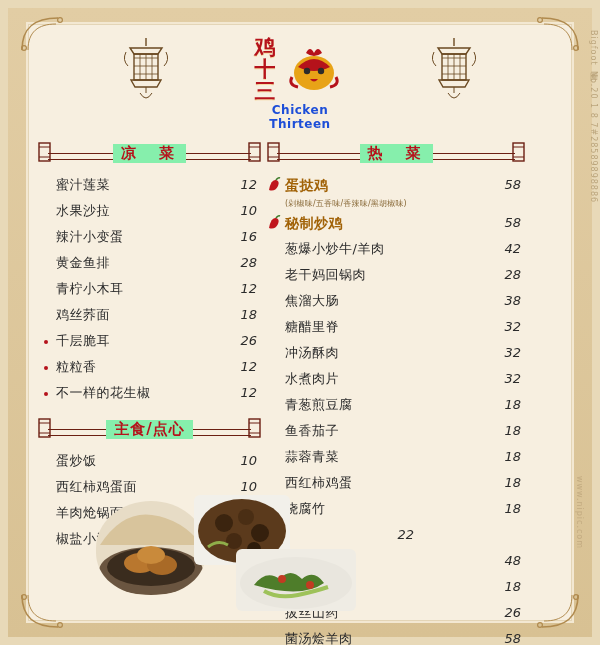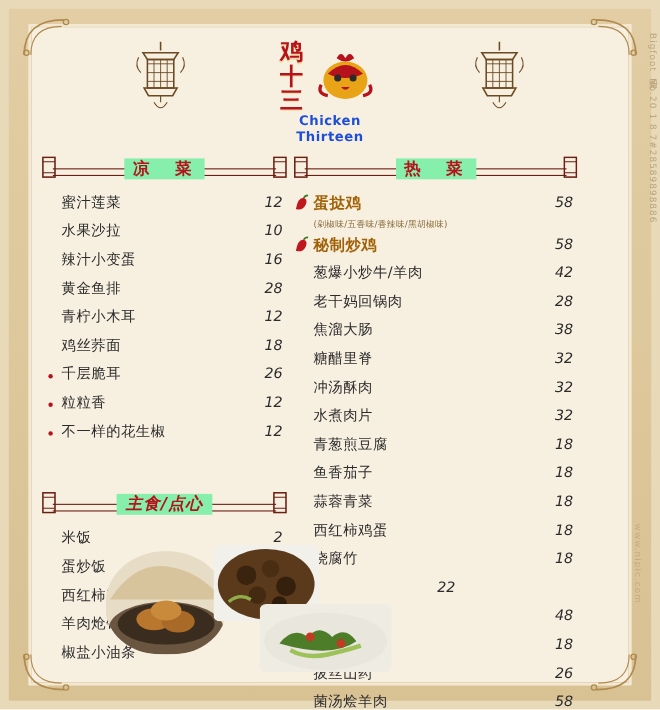--- a/index.html
+++ b/index.html
@@ -282,41 +282,37 @@
         <li class="menu-row">
             <span class="nm"><i class="dot"></i><span>粒粒香</span></span>
             <span class="price">12</span>
           </li>
         <li class="menu-row">
             <span class="nm"><i class="dot"></i><span>不一样的花生椒</span></span>
             <span class="price">12</span>
           </li>
       </ul>
 
-      <div class="section-head" style="margin-top:37px;font-style:italic;">
+      <div class="section-head" style="margin-top:8px;">
         <div class="sh-bar"></div>
         <div class="sh-end l">
           <svg width="13" height="20" viewBox="0 0 13 20">
             <rect x="1" y="1" width="11" height="18" fill="none" stroke="#6b1f12" stroke-width="1.4"></rect>
             <path d="M1 5 h11 M1 15 h11" stroke="#6b1f12" stroke-width="1"></path>
           </svg>
         </div>
         <div class="sh-end r">
           <svg width="13" height="20" viewBox="0 0 13 20">
             <rect x="1" y="1" width="11" height="18" fill="none" stroke="#6b1f12" stroke-width="1.4"></rect>
             <path d="M1 5 h11 M1 15 h11" stroke="#6b1f12" stroke-width="1"></path>
           </svg>
         </div>
         <div class="sh-title" style="letter-spacing:1px;">主食/点心</div>
       </div>
       <ul class="menu-list">
-        <li class="menu-row">
-            <span class="nm">米饭</span>
-            <span class="price">2</span>
-          </li>
         <li class="menu-row">
             <span class="nm">蛋炒饭</span>
             <span class="price">10</span>
           </li>
         <li class="menu-row">
             <span class="nm">西红柿鸡蛋面</span>
             <span class="price">10</span>
           </li>
         <li class="menu-row">
             <span class="nm">羊肉炝锅面</span>

